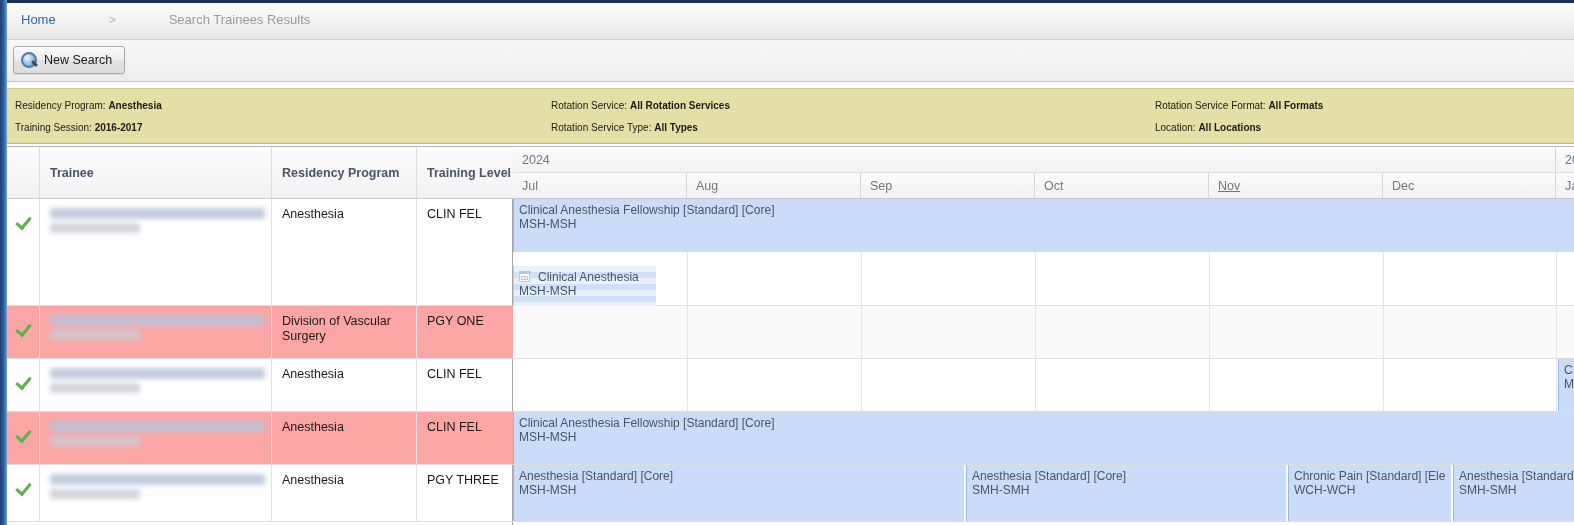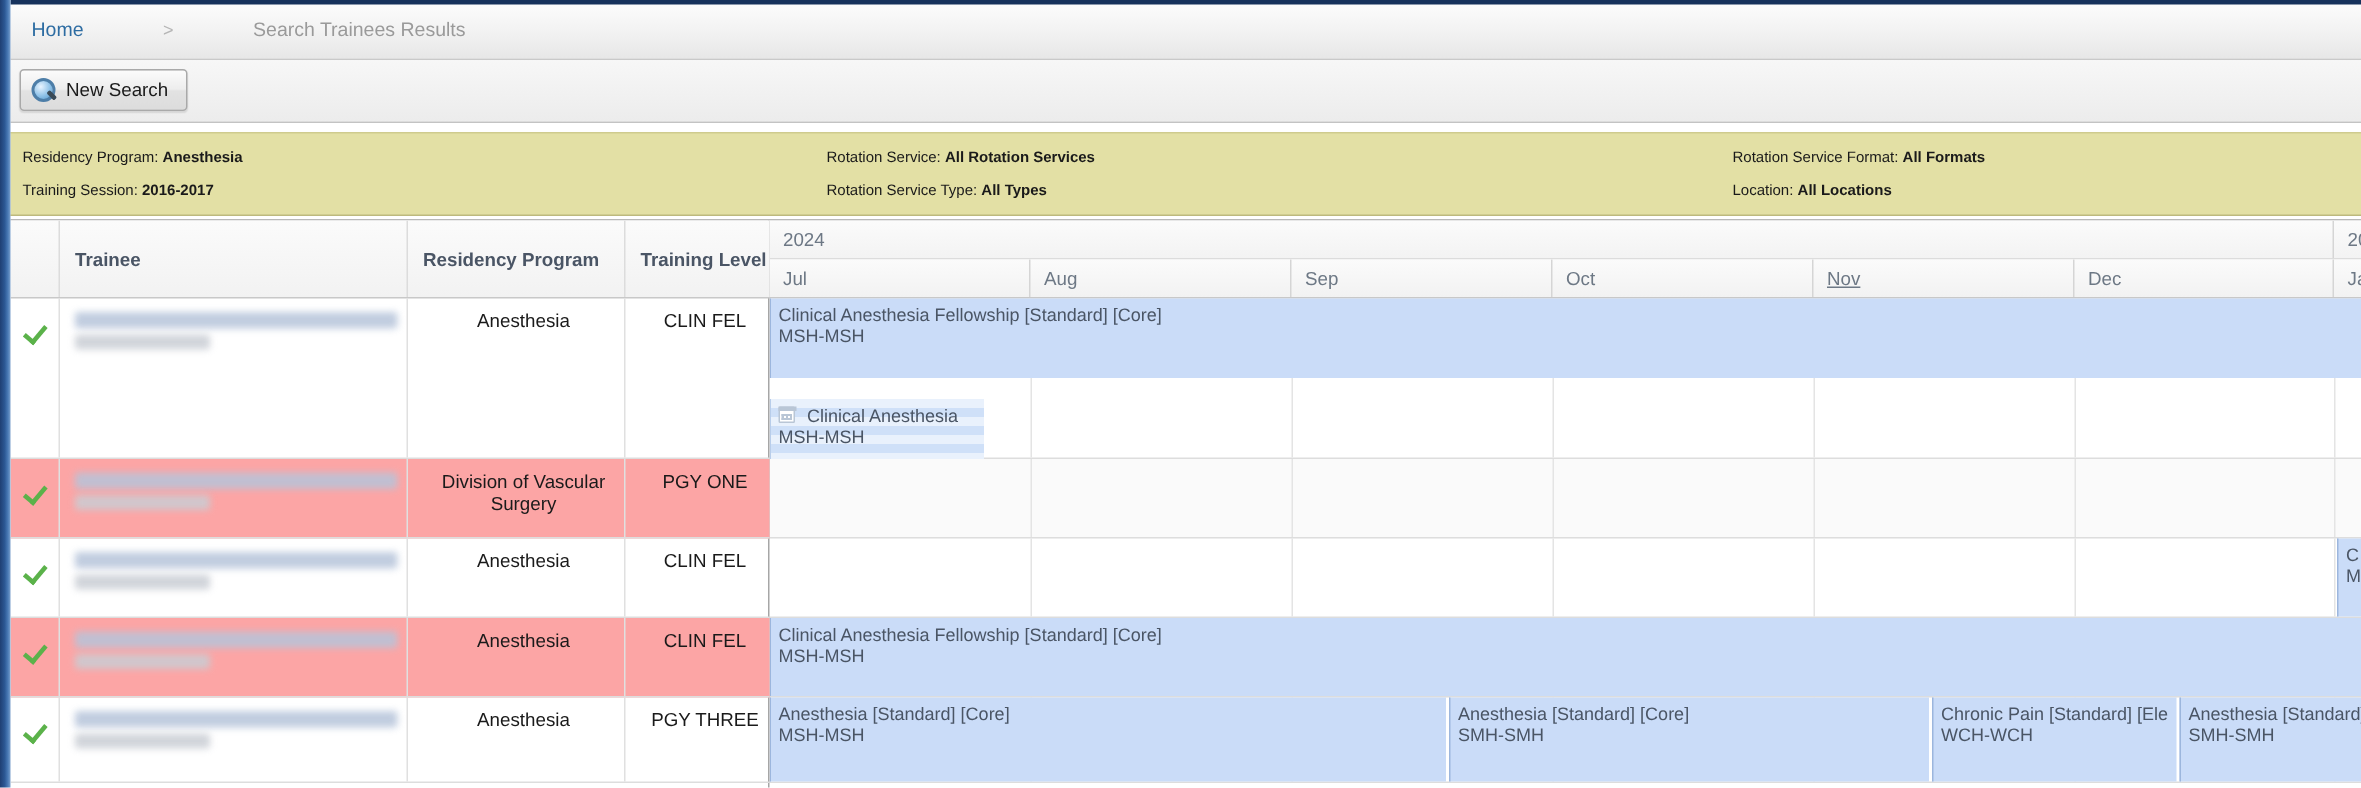--- a/index.html
+++ b/index.html
@@ -96,21 +96,20 @@
   #grid {
     position:absolute; left:7px; top:146px; width:1567px; height:379px;
     background:#ffffff; overflow:hidden;
     border-top:1px solid #b8b8b8;
   }
   
   #left-pane {
     position:absolute; left:0; top:0; width:506px; height:379px;
     z-index:12; background:#fff;
     border-right:1px solid #a6a6a6;
-    text-align:center;
   }
   #left-header {
     position:absolute; left:0; top:0; width:506px; height:52px;
     background: linear-gradient(to bottom,#fbfbfb 0%,#f2f2f2 100%);
     border-bottom:1px solid #c8c8c8;
   }
   .lh-cell {
     position:absolute; top:0; height:51px;
     display:flex; align-items:center; padding-left:10px;
     font-size:12.5px; color:#4a5565; font-weight:bold;

